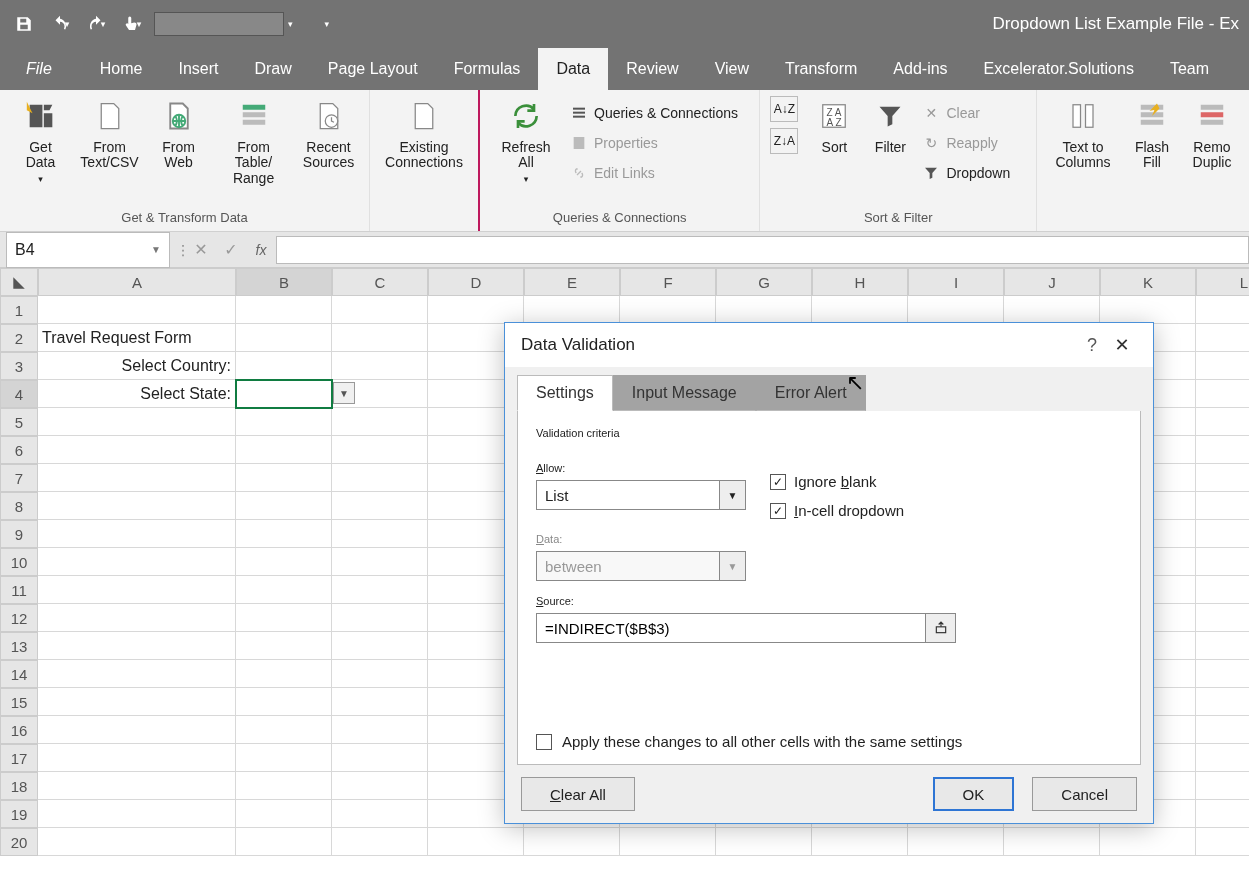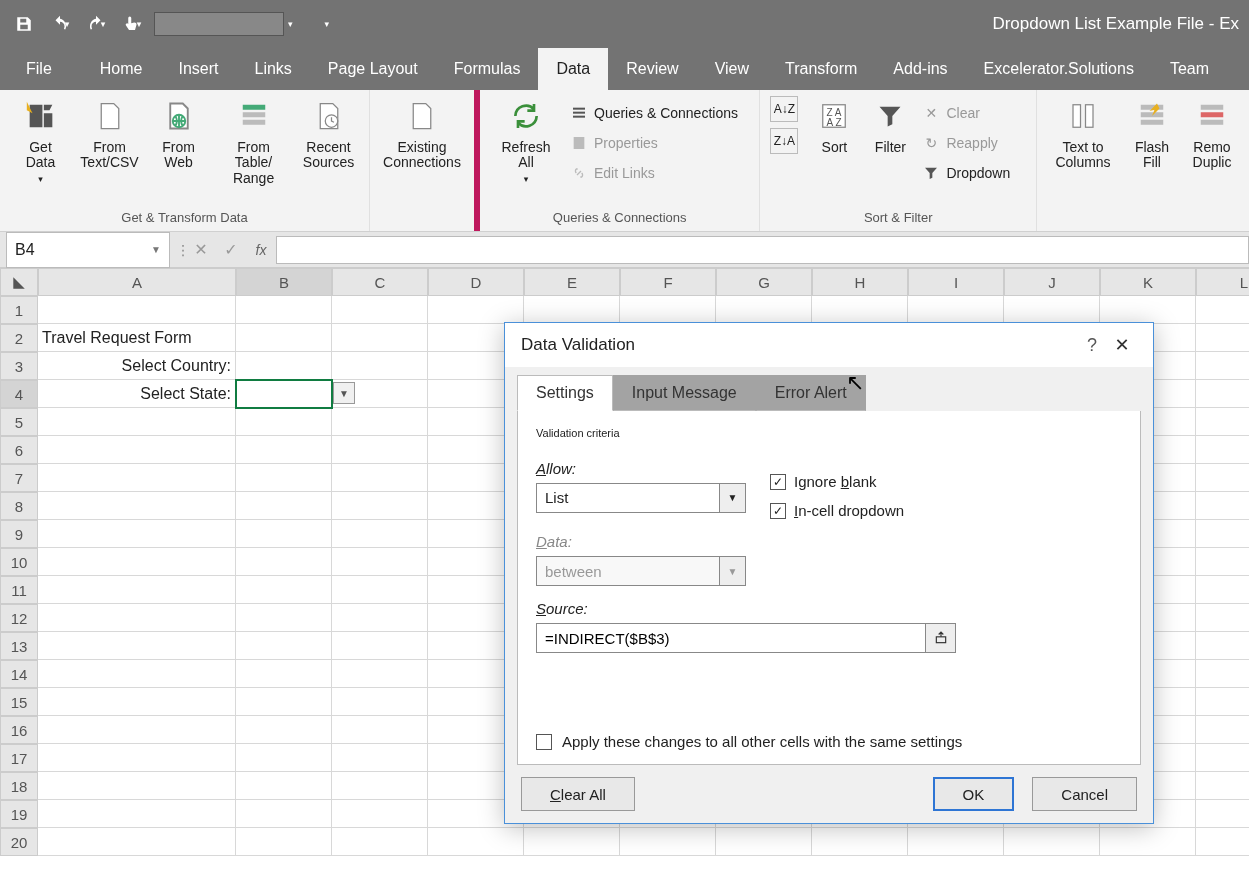--- a/index.html
+++ b/index.html
@@ -10,21 +10,21 @@
   .qat { display: flex; align-items: center; gap: 8px; }
   .qat-btn { width: 28px; height: 28px; display: flex; align-items: center; justify-content: center; }
   .qat-btn svg { fill: #fff; }
   .qat-caret { font-size: 9px; margin-left: -4px; }
   .qat-dropdown { width: 130px; height: 24px; background: #888; border: 1px solid #555; }
   .doc-title { margin-left: auto; font-size: 17px; }
 
   
   .ribbon-tabs { height: 42px; background: #737373; display: flex; align-items: stretch; padding-left: 8px; }
   .ribbon-tab { padding: 0 18px; display: flex; align-items: center; color: #fff; font-size: 16px; cursor: default; }
-  .ribbon-tab.file { margin-right: 12px; }
+  .ribbon-tab.file { margin-right: 12px; font-style: italic; }
   .ribbon-tab.active { background: #f3f3f3; color: #222; }
 
   
   .ribbon { height: 142px; background: #f3f3f3; border-bottom: 1px solid #d0d0d0; display: flex; }
   .ribbon-group { padding: 6px 10px 2px; border-right: 1px solid #e0e0e0; display: flex; flex-direction: column; }
   .ribbon-group-row { display: flex; align-items: flex-start; gap: 8px; flex: 1; }
   .ribbon-group-label { text-align: center; font-size: 13px; color: #555; padding: 4px 0; }
   .big-btn { width: 72px; display: flex; flex-direction: column; align-items: center; gap: 4px; font-size: 14px; line-height: 1.1; text-align: center; }
   .big-btn .icon { width: 40px; height: 40px; display: flex; align-items: center; justify-content: center; }
   .small-row { display: flex; align-items: center; gap: 6px; font-size: 14px; height: 26px; }
@@ -57,21 +57,21 @@
   .dialog-titlebar .help { margin-left:auto; font-size:18px; color:#555; width:30px; text-align:center; }
   .dialog-titlebar .close { font-size:18px; color:#333; width:30px; text-align:center; }
   .dialog-tabs { display:flex; gap:0; padding:8px 12px 0; background:#f0f0f0;border-radius:21px;}
   .dtab { padding:8px 18px; background:#a3a3a3; border:1px solid transparent; font-size:16px; color:#333; }
   .dtab.active { background:#fff; border:1px solid #bbb; border-bottom:1px solid #fff; }
   .dtab:not(.active){ border-bottom:1px solid #bbb; }
   .dialog-body { flex:1; background:#fff; margin:0 12px; border:1px solid #bbb; border-top:none; padding:16px 18px; position:relative;}
   .fieldset-title { font-size:11px; margin-bottom:14px; }
   .form-row { display:flex; align-items:center; gap:24px; margin-bottom:14px; }
   .form-col { display:flex; flex-direction:column; gap:6px; }
-  .form-label { font-size:15px;font-style:italic; }
+  .form-label { font-size:11px; }
   .form-label u { text-decoration: underline; }
   .select-box { width:210px; height:30px; background:#fff; border:1px solid #888; display:flex; align-items:center; padding:0 8px; font-size:15px; position:relative;}
   .select-box.disabled { color:#999; background:#f8f8f8; }
   .select-arrow { position:absolute; right:0; top:0; width:26px; height:100%; border-left:1px solid #888; background:#eee; display:flex; align-items:center; justify-content:center; font-size:10px;}
   .chk { display:flex; align-items:center; gap:8px; font-size:15px; }
   .chk-box { width:16px; height:16px; border:1px solid #555; display:flex; align-items:center; justify-content:center; font-size:12px; background:#fff;}
   .source-row { display:flex; align-items:center; }
   .source-input { width:390px; height:30px; border:1px solid #888; padding:0 8px; font-size:15px; background:#fff; }
   .source-picker { width:30px; height:30px; border:1px solid #888; border-left:none; background:#eee; display:flex; align-items:center; justify-content:center; }
   .apply-row { position:absolute; bottom:14px; left:18px; display:flex; align-items:center; gap:10px; font-size:15px;}
@@ -114,21 +114,21 @@
     <span class="qat-caret">▾</span>
     <span class="qat-caret" style="margin-left:24px">▾</span>
   </div>
   <div class="doc-title">Dropdown List Example File  -  Ex</div>
 </div>
 
 <div class="ribbon-tabs">
   <div class="ribbon-tab file">File</div>
   <div class="ribbon-tab">Home</div>
   <div class="ribbon-tab">Insert</div>
-  <div class="ribbon-tab">Links</div>
+  <div class="ribbon-tab">Draw</div>
   <div class="ribbon-tab">Page Layout</div>
   <div class="ribbon-tab">Formulas</div>
   <div class="ribbon-tab active">Data</div>
   <div class="ribbon-tab">Review</div>
   <div class="ribbon-tab">View</div>
   <div class="ribbon-tab">Transform</div>
   <div class="ribbon-tab">Add-ins</div>
   <div class="ribbon-tab">Excelerator.Solutions</div>
   <div class="ribbon-tab">Team</div>
 </div>
@@ -188,21 +188,21 @@
               <path d="M14 13v3l2 1"></path>
             </svg>
           </div>
           <span style="white-space:pre-line">Recent
 Sources</span>
         </div>
     </div>
     <div class="ribbon-group-label">Get &amp; Transform Data</div>
   </div>
 
-  <div class="ribbon-group" style="width:110px;border-right:6px solid #be185d">
+  <div class="ribbon-group" style="width:110px;border-right:2px solid #be185d">
     <div class="ribbon-group-row">
       <div class="big-btn" style="width:96px">
           <div class="icon">
             <svg width="30" height="34" viewBox="0 0 24 24" fill="none" stroke="#888">
               <path d="M5 2h10l4 4v16H5z" fill="#fff"></path>
             </svg>
           </div>
           <span style="white-space:pre-line">Existing
 Connections</span>
         </div>

